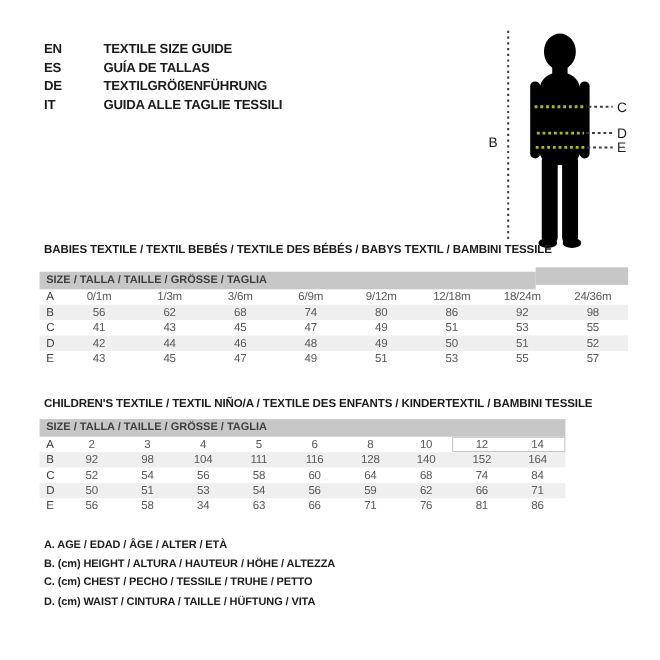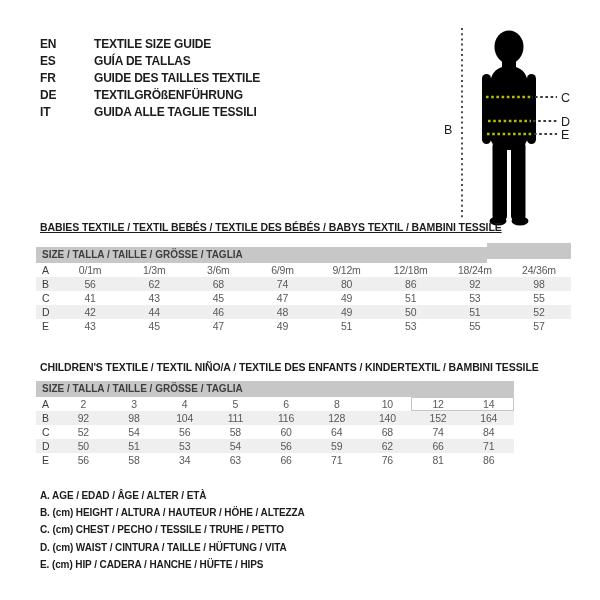--- a/index.html
+++ b/index.html
@@ -12,21 +12,21 @@
   .lang-code{width:38px;font-size:12px;font-weight:700;color:#1c1c1b;letter-spacing:-0.2px;}
   .lang-title{font-size:12px;font-weight:700;color:#1c1c1b;letter-spacing:-0.2px;white-space:nowrap;}
 
   
   .figure{position:absolute;left:430px;top:12px;}
   .fig-label{font-size:12.5px;fill:#1c1c1b;font-family:"Liberation Sans",sans-serif;}
 
   
   .tbl-title{position:absolute;left:40px;font-size:10.5px;font-weight:700;color:#1c1c1b;
              letter-spacing:-0.1px;white-space:nowrap;}
-  #babies-title{top:221px;text-decoration:underline;}
+  #babies-title{top:221px;}
   #children-title{top:361px;}
 
   
   .table{position:absolute;left:36px;}
   #babies-table{top:247px;width:535px;}
   #children-table{top:381px;width:478px;}
 
   .hdr-bar{position:relative;height:16px;line-height:16px;background:#c7c7c7;
            font-size:10px;color:#3e3e3d;padding-left:6px;box-sizing:border-box;white-space:nowrap;font-weight:bold;}
   #babies-table .hdr-bar{width:451px;}
@@ -50,24 +50,20 @@
 <div class="canvas">
 
   <div class="lang-block">
     <div class="lang-row">
       <span class="lang-code">EN</span>
       <span class="lang-title">TEXTILE SIZE GUIDE</span>
     </div>
     <div class="lang-row">
       <span class="lang-code">ES</span>
       <span class="lang-title">GUÍA DE TALLAS</span>
-    </div>
-    <div class="lang-row">
-      <span class="lang-code">FR</span>
-      <span class="lang-title">GUIDE DES TAILLES TEXTILE</span>
     </div>
     <div class="lang-row">
       <span class="lang-code">DE</span>
       <span class="lang-title">TEXTILGRÖßENFÜHRUNG</span>
     </div>
     <div class="lang-row">
       <span class="lang-code">IT</span>
       <span class="lang-title">GUIDA ALLE TAGLIE TESSILI</span>
     </div>
   </div>
@@ -227,16 +223,15 @@
         <span class="cell">81</span>
         <span class="cell">86</span>
       </div>
     </div>
 
   <div class="legend">
     <div class="legend-line">A. AGE / EDAD / ÂGE / ALTER / ETÀ</div>
     <div class="legend-line">B. (cm) HEIGHT / ALTURA / HAUTEUR / HÖHE / ALTEZZA</div>
     <div class="legend-line">C. (cm) CHEST / PECHO / TESSILE / TRUHE / PETTO</div>
     <div class="legend-line">D. (cm) WAIST / CINTURA / TAILLE / HÜFTUNG / VITA</div>
-    <div class="legend-line">E. (cm) HIP / CADERA / HANCHE / HÜFTE / HIPS</div>
   </div>
 
 </div>
 
 </body></html>

